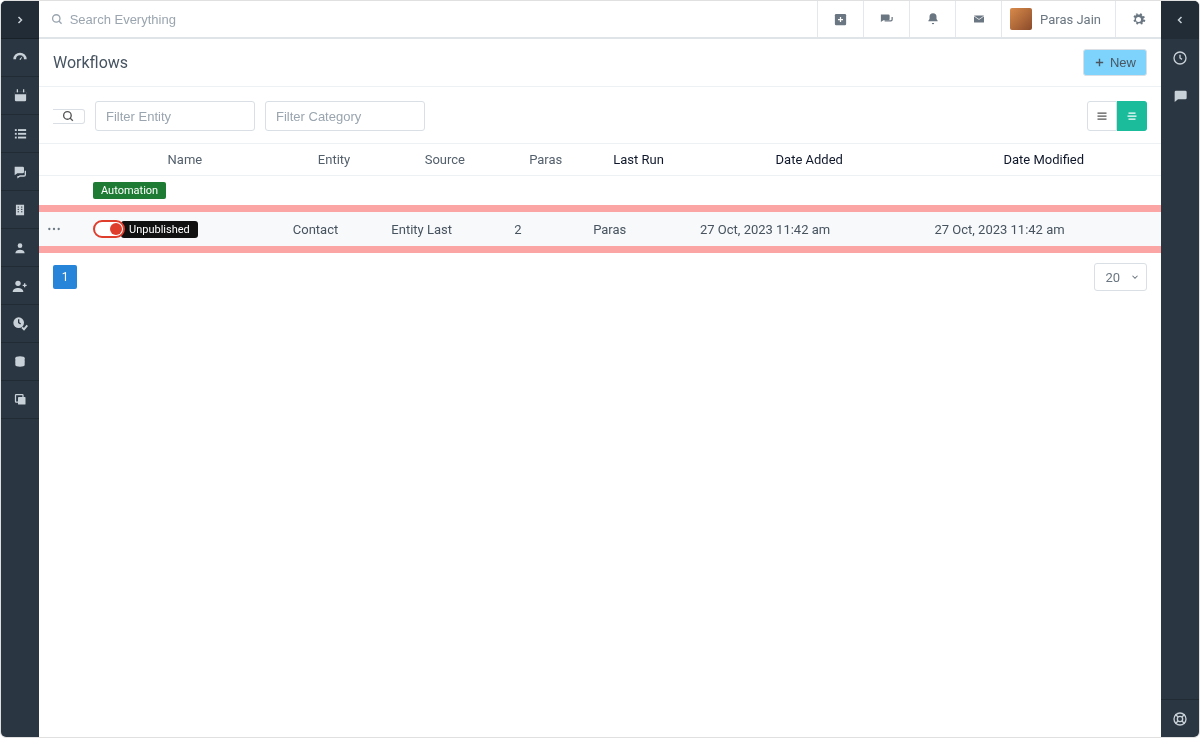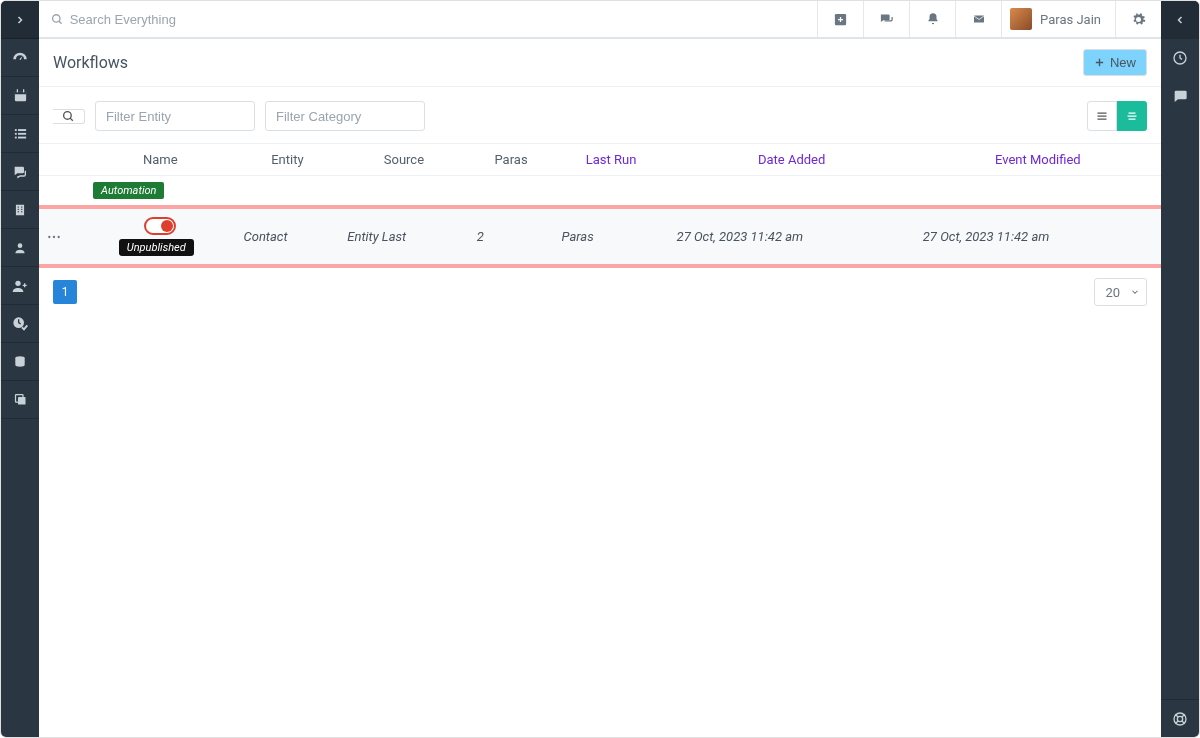--- a/index.html
+++ b/index.html
@@ -159,31 +159,31 @@
 .view-seg .seg:not(.active){ background:#fff; color:#555;}
 
 
 .table-wrap { padding: 4px 0 0 0; }
 table { width:100%; border-collapse:collapse; }
 th {
   text-align:center; font-weight:400; font-size:13px; color:#535f6b;
   border-top:1px solid #eef1f3; border-bottom:1px solid #eef1f3;
   padding:8px 8px;
 }
-th.sortable { color:#6d28d9; cursor:pointer;}
+th.sortable { color:#0f172a; cursor:pointer;}
 th.first, td.first { padding-left:18px; }
-td { padding:8px 8px; font-size:13px; border-bottom:4px solid #fca5a5; vertical-align:middle;font-style:italic;}
+td { padding:8px 8px; font-size:13px; border-bottom:7px solid #fca5a5; vertical-align:middle;}
 .group-row td { padding-top:6px; padding-bottom:6px; }
 .tag {
   display:inline-block; background:#1e7b34; color:#fff;
   font-size:11px; padding:2px 8px; border-radius:2px;
 }
 .row-data { background:#f7f9fa; }
 .actions-cell { width:36px; text-align:center; color:#6a7681; cursor:pointer;}
-.name-cell { display:flex; align-items:center; gap:4px;flex-direction:column;}
+.name-cell { display:flex; align-items:center; gap:4px;}
 .toggle-pill {
   width:32px; height:18px; border:2px solid #e03e2d; border-radius:12px;
   background:#fff; position:relative; display:inline-block;
 }
 .toggle-pill .knob {
   position:absolute; right:1px; top:1px; width:12px;height:12px; border-radius:50%;
   background:#e03e2d;
 }
 .status-badge {
   display:inline-block; background:#111; color:#fff;
@@ -382,21 +382,21 @@
       <table>
         <thead>
           <tr>
             <th style="width:36px"></th>
             <th class="first">Name</th>
             <th>Entity</th>
             <th>Source</th>
             <th>Paras</th>
             <th class="sortable">Last Run</th>
             <th class="sortable">Date Added</th>
-            <th class="sortable">Event Modified</th>
+            <th class="sortable">Date Modified</th>
           </tr>
         </thead>
         <tbody>
           <tr class="group-row">
             <td></td>
             <td colspan="7" class="first">
               <span class="tag">Automation</span>
             </td>
           </tr>
           <tr class="row-data">

